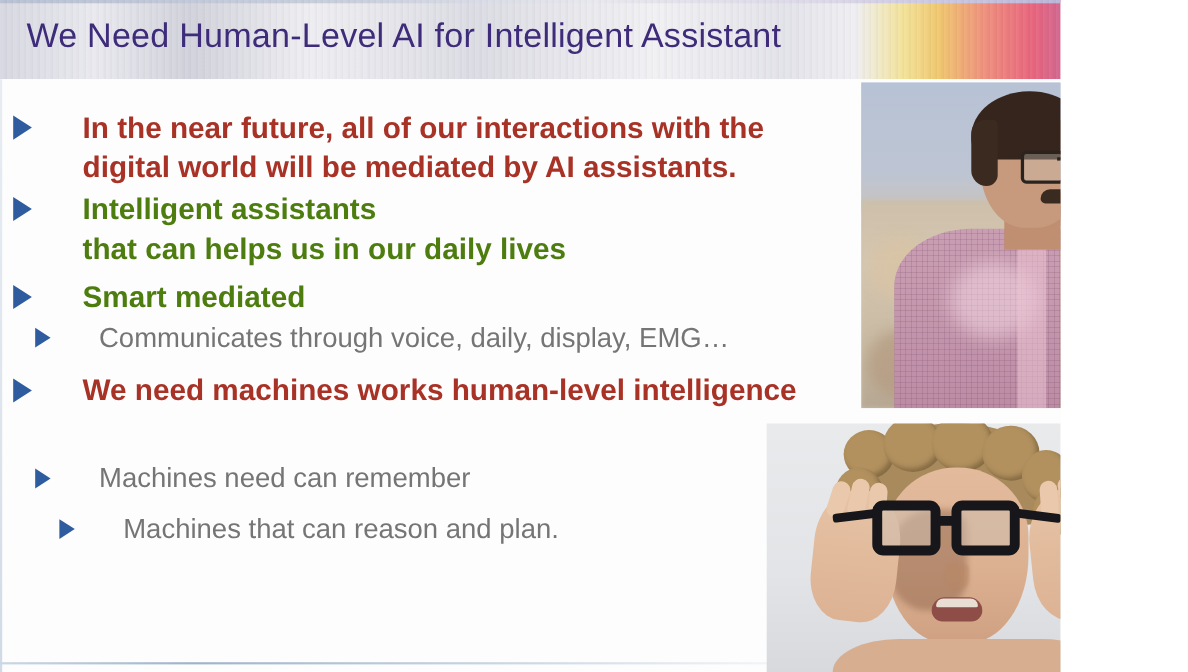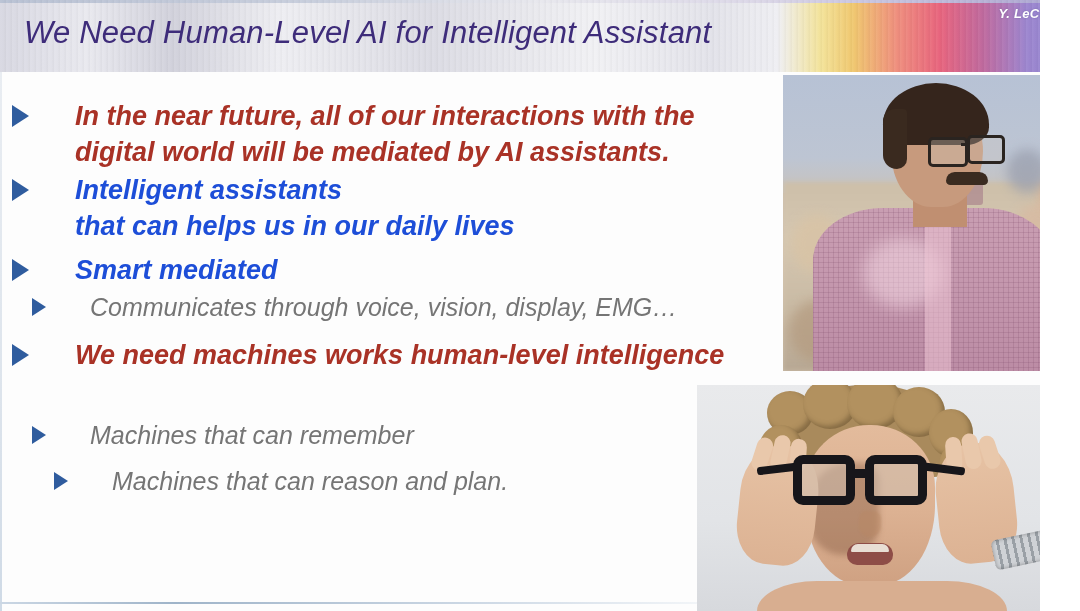--- a/index.html
+++ b/index.html
@@ -6,25 +6,24 @@
     margin: 0;
     padding: 0;
     background: #ffffff;
   }
   body {
     font-family: "Liberation Sans", sans-serif;
   }
 
   #slide {
     position: relative;
-    width: 1040px;
+    width: 964px;
     height: 611px;
     overflow: hidden;
     background: #fdfdfd;
-    font-style: italic;
   }
 
   
   #banner {
     position: absolute;
     left: 0;
     top: 0;
     width: 1080px;
     height: 72px;
     background:
@@ -146,21 +145,21 @@
     font-size: 27px;
     font-weight: 700;
     line-height: 36px;
   }
   .lvl2 .txt {
     font-size: 25px;
     font-weight: 400;
     line-height: 33px;
   }
   .red  { color: #a93226; }
-  .gray { color: #1d4ed8; }
+  .gray { color: #4d7c0f; }
   .gray-light { color: #757575; }
 
   
   .photo {
     position: absolute;
     overflow: hidden;
   }
 
   
   #photo-her {
@@ -518,32 +517,32 @@
 that can helps us in our daily lives</span>
   </div>
 
   <div class="bullet lvl1" style="left:12px;  top:252px; width:740px;">
     <span class="tri"></span>
     <span class="txt gray">Smart mediated</span>
   </div>
 
   <div class="bullet lvl2" style="left:32px;  top:291px; width:790px;">
     <span class="tri"></span>
-    <span class="txt gray-light">Communicates through voice, vision, display, EMG…</span>
+    <span class="txt gray-light">Communicates through voice, daily, display, EMG…</span>
   </div>
 
   <div class="bullet lvl1" style="left:12px;  top:337px; width:760px;">
     <span class="tri"></span>
     <span class="txt red">We need machines works human-level intelligence</span>
   </div>
 
 
   <div class="bullet lvl2" style="left:32px;  top:419px; width:700px;">
     <span class="tri"></span>
-    <span class="txt gray-light">Machines that can remember</span>
+    <span class="txt gray-light">Machines need can remember</span>
   </div>
 
   <div class="bullet lvl2" style="left:32px;  top:465px; width:700px;padding-left:22px;">
     <span class="tri"></span>
     <span class="txt gray-light">Machines that can reason and plan.</span>
   </div>
 
 </div>
 
 </body></html>

